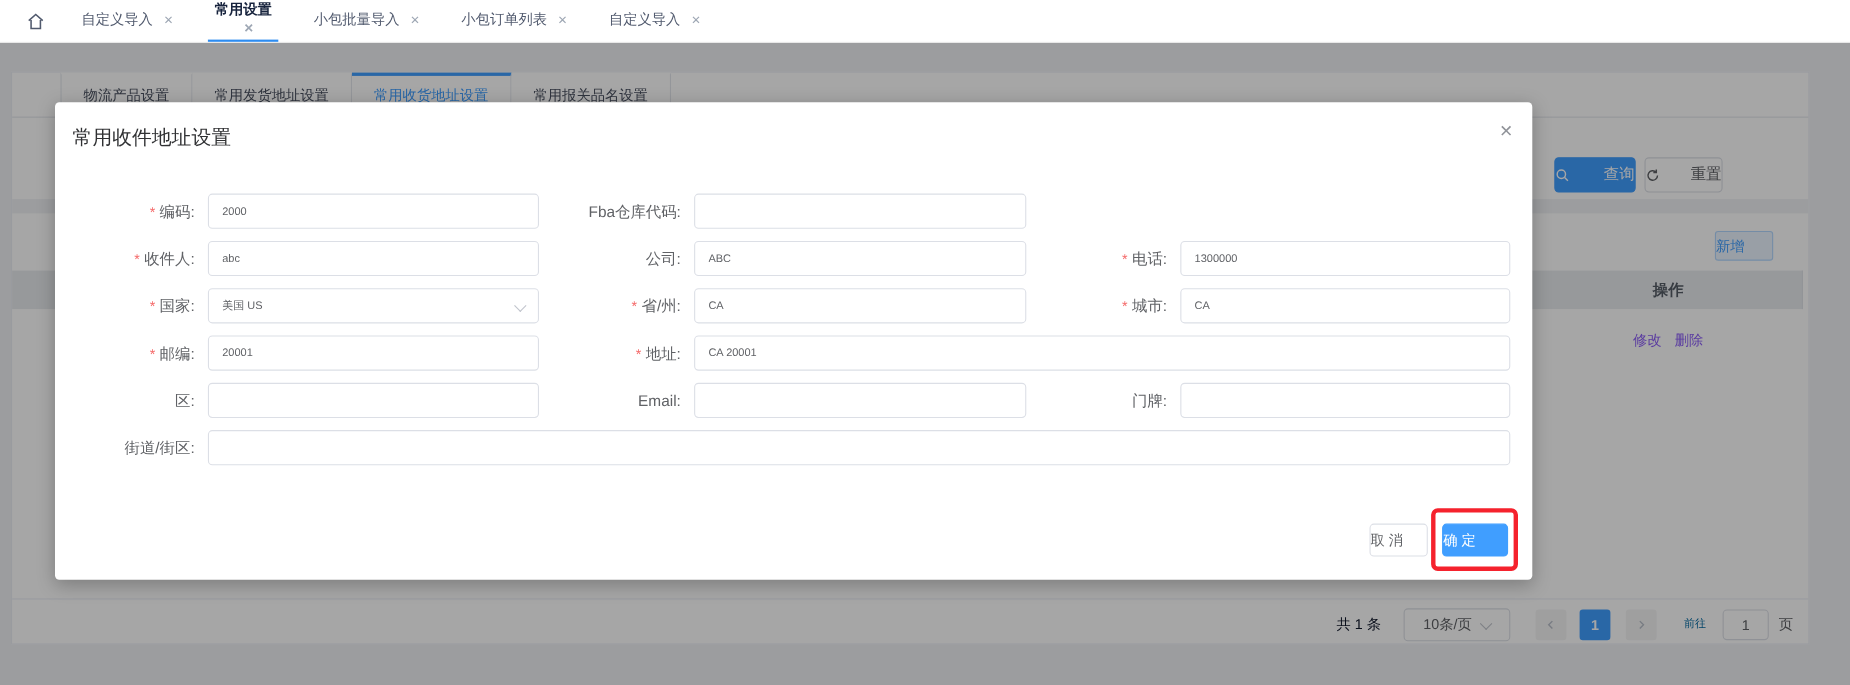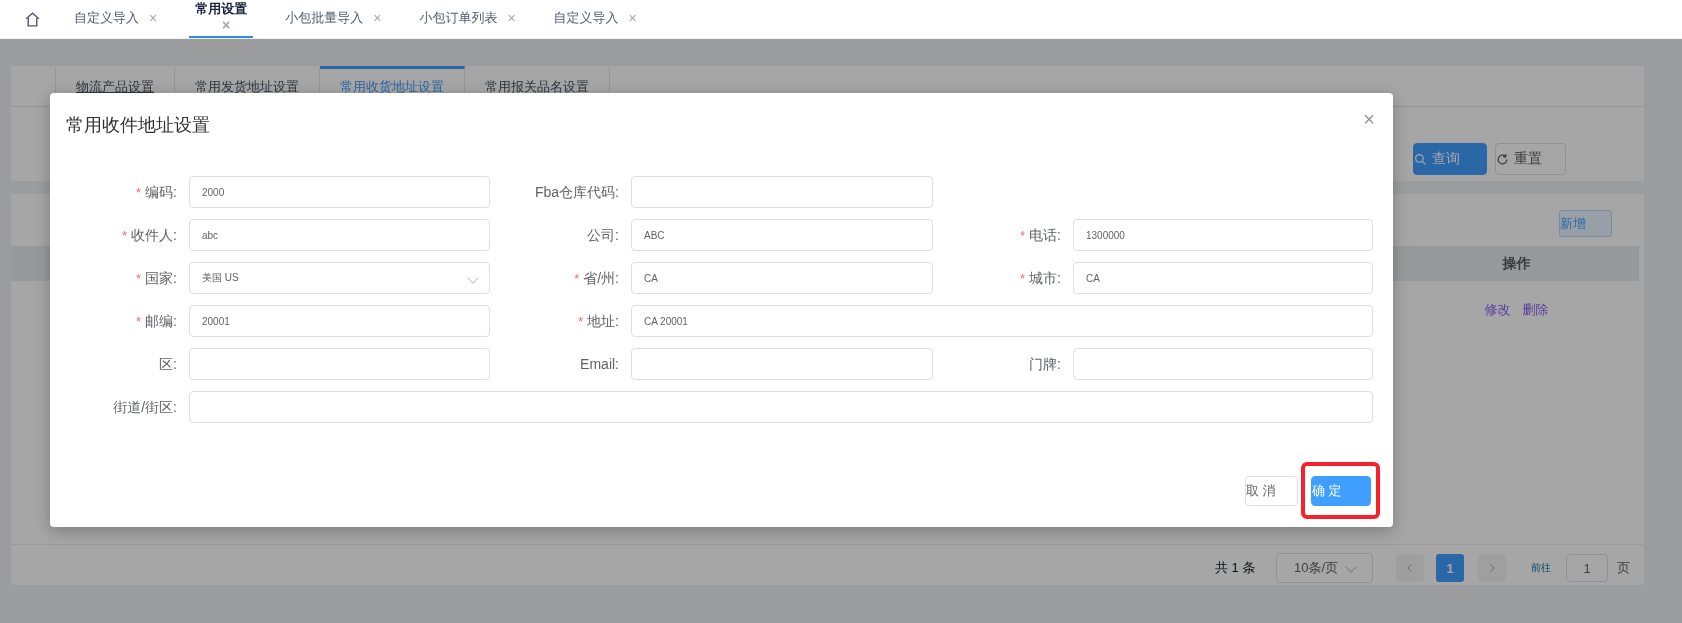--- a/index.html
+++ b/index.html
@@ -16,26 +16,26 @@
   .ttab.active { color:#17233d; border-bottom-color:#2d8cf0; font-weight:700;flex-direction:column; }
 
   
   .page { position:absolute; left:0; top:39px; width:1682px; height:584px; background:#f0f2f5; }
   .panel { position:absolute; left:10px; top:26px; width:1635px; height:521px; background:#fff; border:1px solid #ebeef5; }
 
   
   .stabs { position:absolute; left:44px; top:0; height:40px; display:flex; }
   .stab { height:40px; line-height:38px; padding:0 20px; font-size:13px; color:#495060; background:#fff;
           border:1px solid #e4e7ed; border-left:none; border-top:2px solid transparent; cursor:pointer; white-space:nowrap; }
-  .stab:first-child { border-left:1px solid #e4e7ed;text-decoration:underline; }
+  .stab:first-child { border-left:1px solid #e4e7ed; }
   .stab.active { color:#409eff; border-top:3px solid #409eff; line-height:36px; border-bottom:1px solid #fff; }
   .stabs-line { position:absolute; left:0; top:40px; width:100%; height:1px; background:#e4e7ed; }
 
   
-  .btn { display:inline-flex; align-items:center; justify-content:flex-start; border-radius:4px; font-size:14px; cursor:pointer; }
+  .btn { display:inline-flex; align-items:center; justify-content:space-between; border-radius:4px; font-size:14px; cursor:pointer; }
   .btn-primary { background:#409eff; color:#fff; border:1px solid #409eff; }
   .btn-plain { background:#fff; color:#606266; border:1px solid #dcdfe6; }
   .q-btn { position:absolute; left:1402px; top:77px; width:74px; height:32px; gap:5px; }
   .r-btn { position:absolute; left:1484px; top:77px; width:71px; height:32px; gap:5px; }
   .divband { position:absolute; left:0; top:115px; width:1633px; height:13px; background:#f0f2f5; }
 
   .add-btn { position:absolute; left:1548px; top:144px; width:53px; height:27px; background:#ecf5ff;
              border:1px solid #b3d8ff; color:#409eff; font-size:13px; border-radius:3px; }
 
   .thead { position:absolute; left:0; top:180px; width:1628px; height:35px; background:#e9ebef; border-right:1px solid #dfe3e8; }

